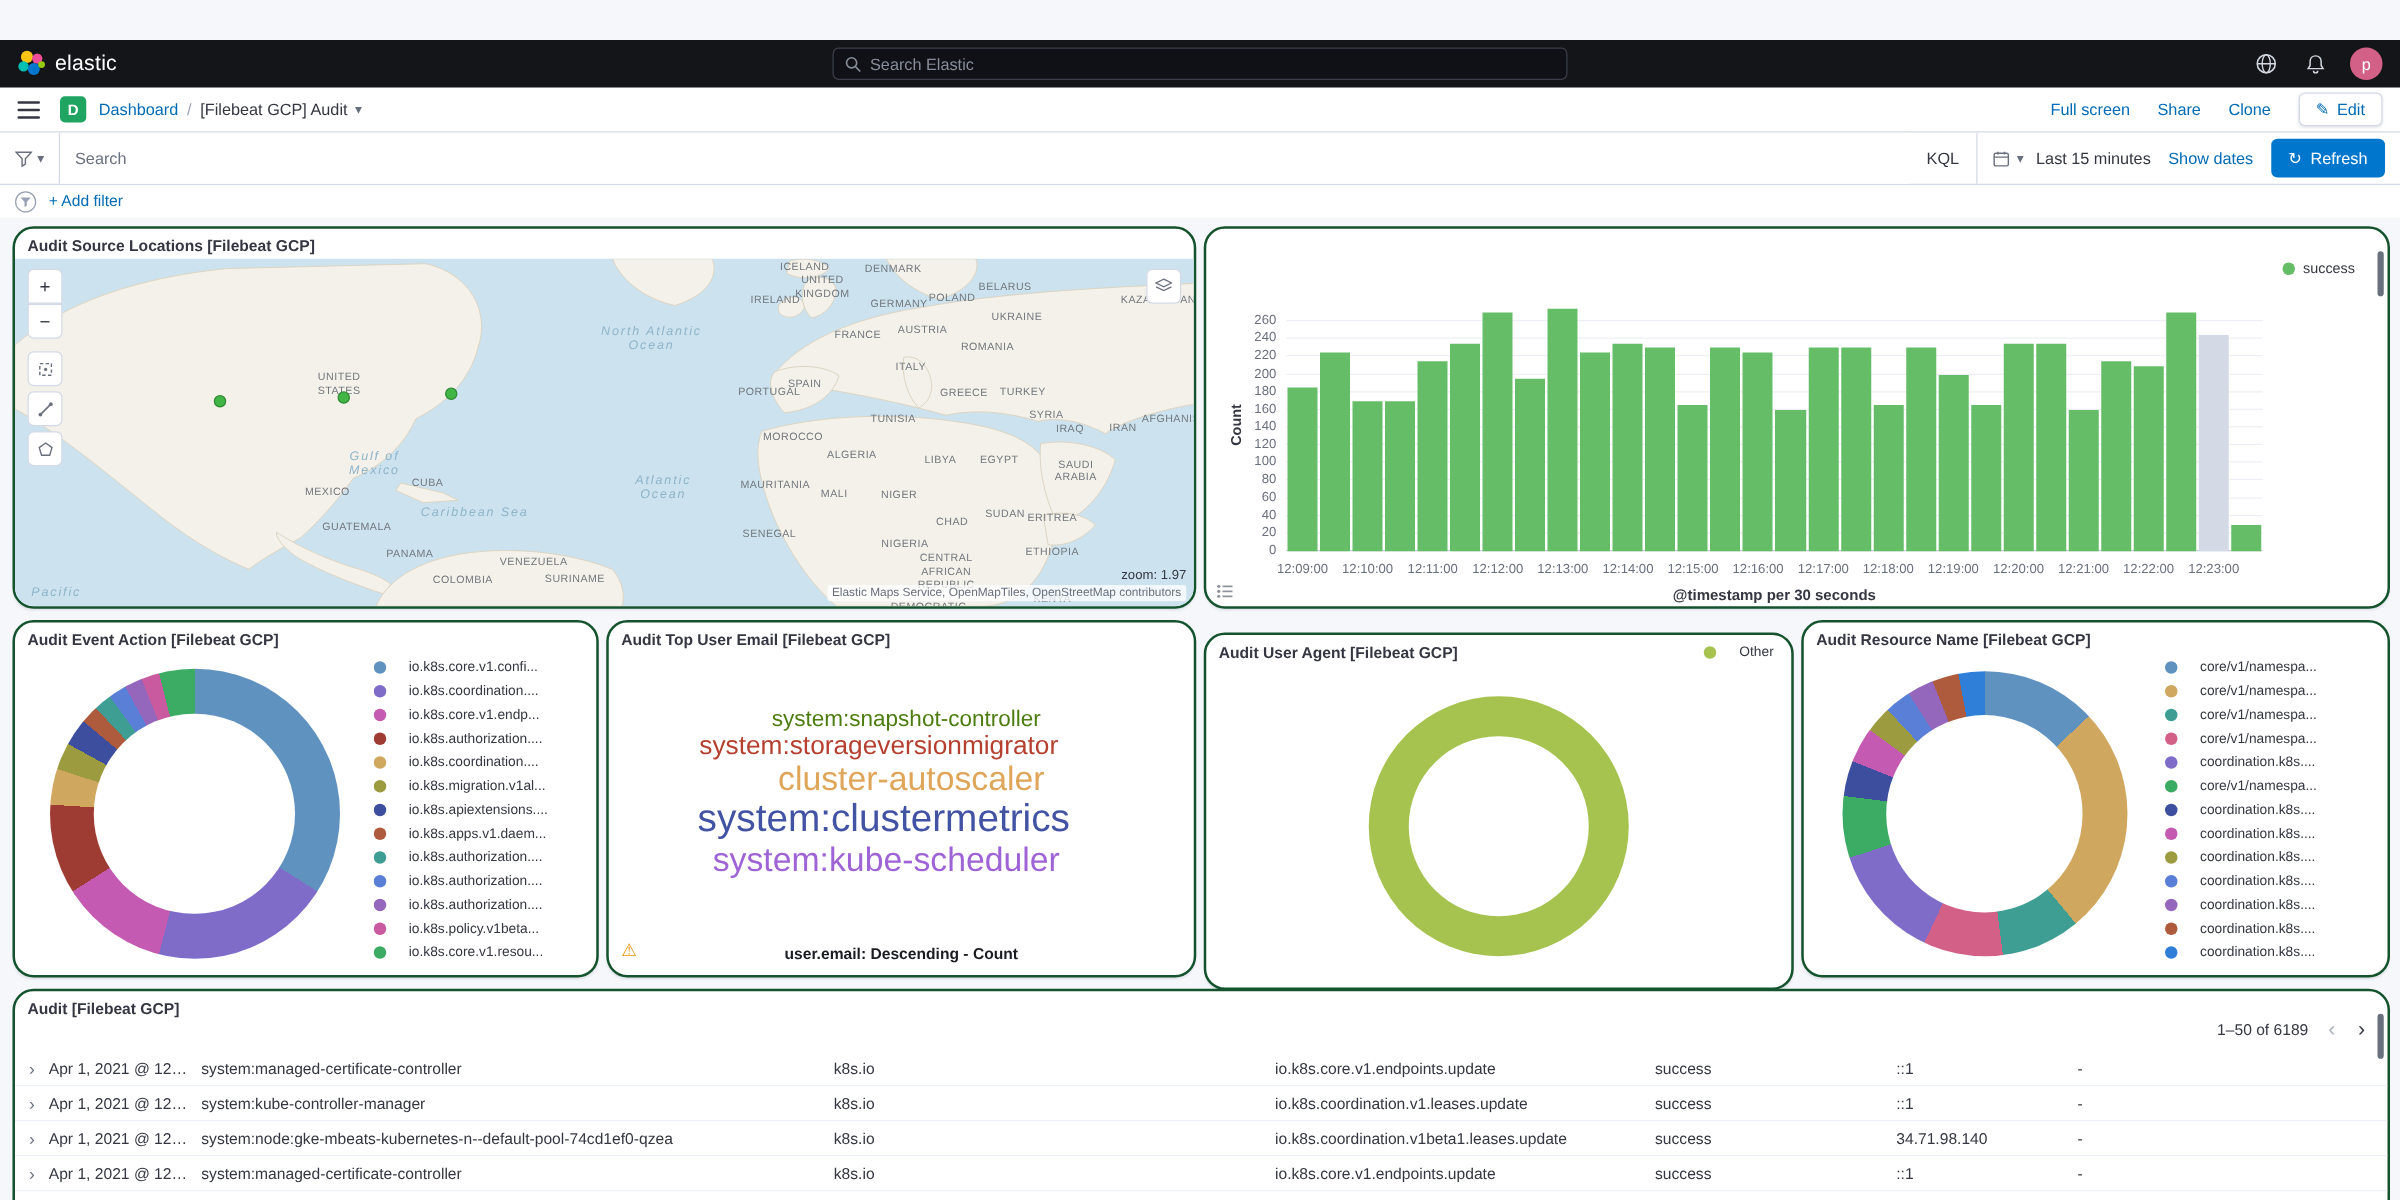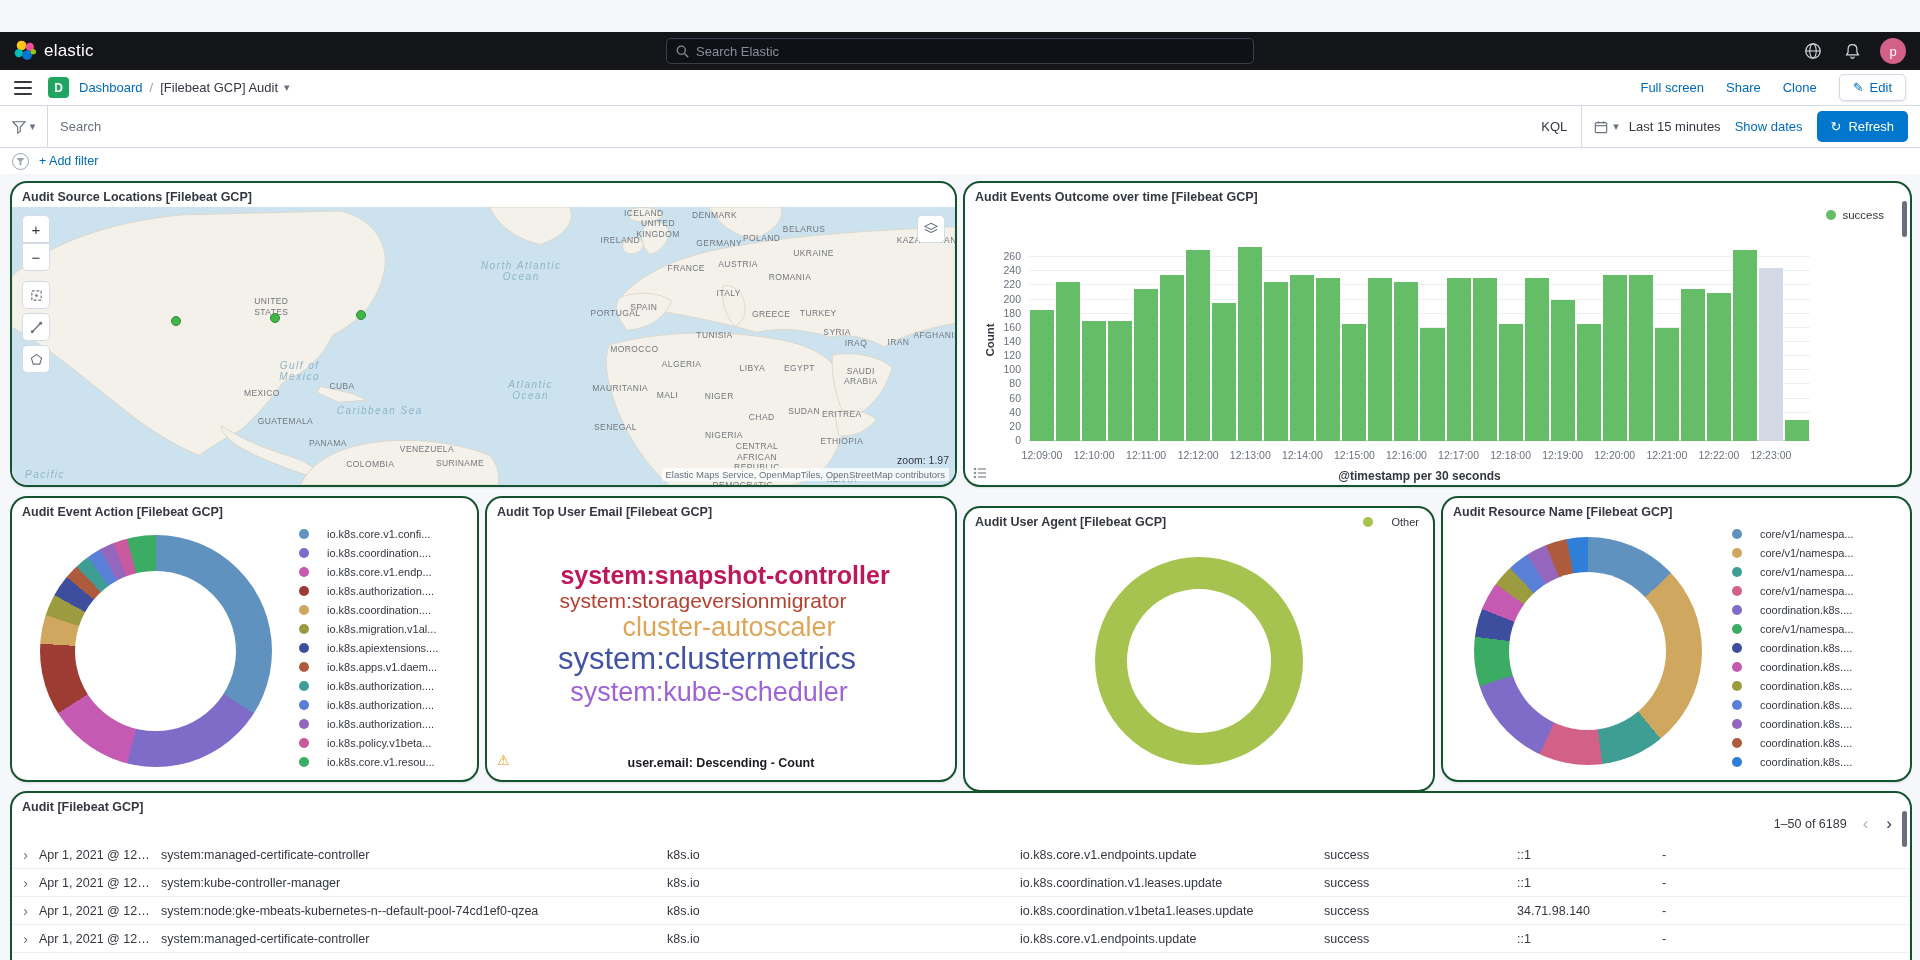--- a/index.html
+++ b/index.html
@@ -354,21 +354,20 @@
             </svg>
         </div>
         <div class="map-attrib">
           <div class="map-zoom-label">zoom: 1.97</div>
           <div class="map-credit">Elastic Maps Service, OpenMapTiles, OpenStreetMap contributors</div>
         </div>
       </div>
     </section>
 
     <section class="panel" id="panel-outcome">
-      <div class="panel-title">Audit Events Outcome over time [Filebeat GCP]</div>
       <div id="outcome-chart">
         <div id="outcome-ytitle">Count</div>
         <div id="outcome-plot">
             <div class="gridline baseline" style="bottom: 0%;">
               <span class="ytick">0</span>
             </div>
             <div class="gridline" style="bottom: 7.14286%;">
               <span class="ytick">20</span>
             </div>
             <div class="gridline" style="bottom: 14.2857%;">
@@ -535,21 +534,21 @@
               <span class="lg-dot" style="background: rgb(60, 171, 99);"></span>
               <span class="lg-label">io.k8s.core.v1.resou...</span>
             </div>
           </div>
       </div>
     </section>
 
     <section class="panel" id="panel-tagcloud">
       <div class="panel-title">Audit Top User Email [Filebeat GCP]</div>
       <div id="tagcloud-body">
-          <span class="tag-word" style="color: #be185d; font-size: 25px; transform: translateX(4px); font-weight: bold;">system:snapshot-controller</span>
+          <span class="tag-word" style="color: #4d7c0f; font-size: 18px; transform: translateX(4px);">system:snapshot-controller</span>
           <span class="tag-word" style="color: rgb(181, 64, 47); font-size: 21px; transform: translateX(-18px);">system:storageversionmigrator</span>
           <span class="tag-word" style="color: rgb(223, 165, 88); font-size: 27px; transform: translateX(8px);">cluster-autoscaler</span>
           <span class="tag-word" style="color: rgb(67, 83, 164); font-size: 31px; transform: translateX(-14px);">system:clustermetrics</span>
           <span class="tag-word" style="color: rgb(158, 99, 213); font-size: 27px; transform: translateX(-12px);">system:kube-scheduler</span>
         </div>
       <div id="tagcloud-caption">user.email: Descending - Count</div>
       <div id="tagcloud-warning">⚠</div>
     </section>
 
     <section class="panel" id="panel-useragent">

